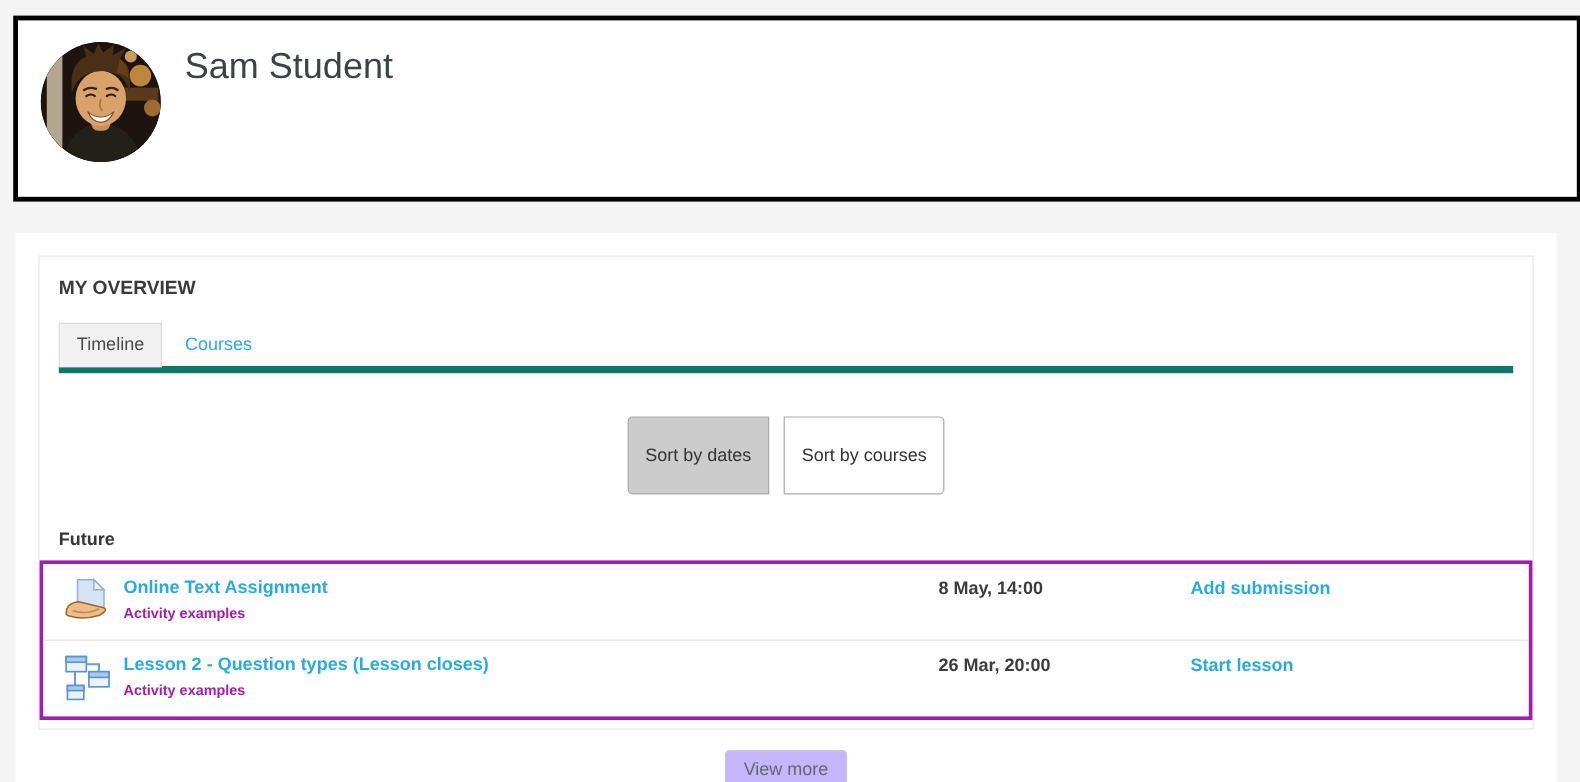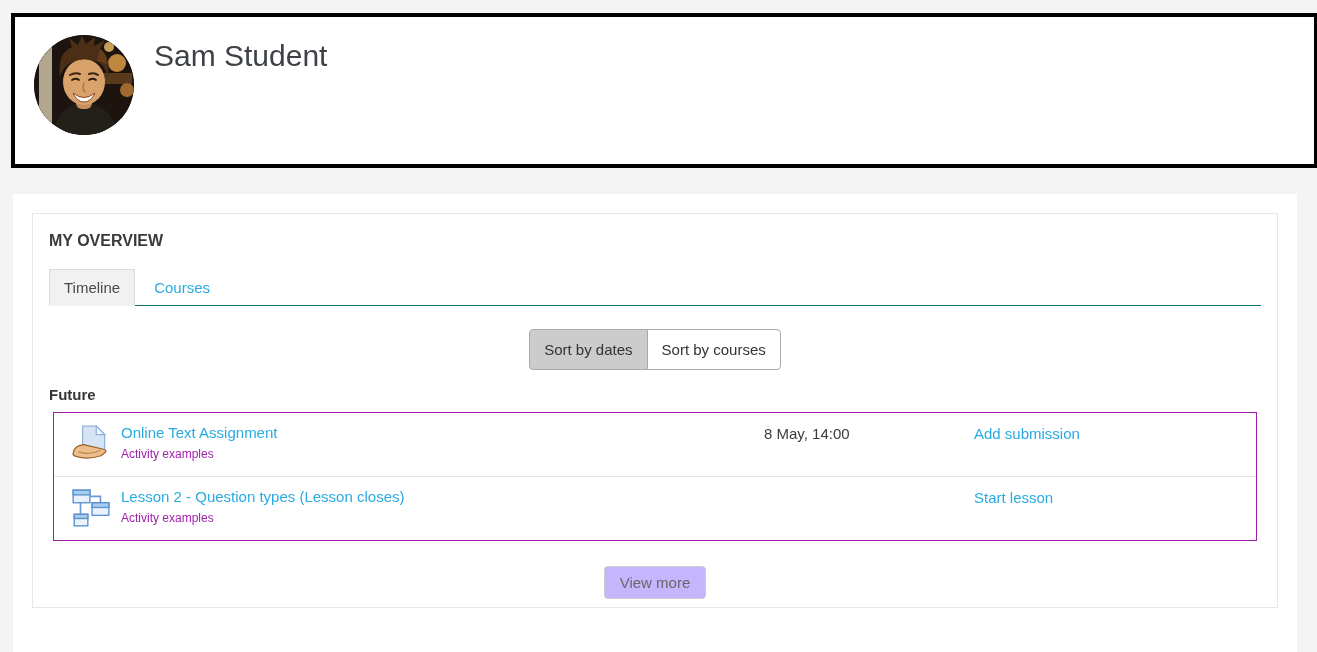--- a/index.html
+++ b/index.html
@@ -28,38 +28,38 @@
   .main-card{
     position:absolute;top:194px;left:13px;width:1284px;height:463px;
     background:#fff;
   }
   .overview-block{
     position:absolute;top:19px;left:19px;width:1246px;height:395px;
     box-sizing:border-box;border:1px solid #e7e7e7;background:#fff;
   }
   .ov-title{margin:18px 16px 0;font-size:16px;font-weight:bold;color:#3a3a3a;}
 
-  .tabs{display:flex;align-items:flex-end;margin:19px 16px 0;border-bottom:1px solid #0f766e;}
+  .tabs{display:flex;align-items:flex-end;margin:19px 16px 0;border-bottom:6px solid #0f766e;}
   .tab{font-size:15px;padding:9px 14px;margin-bottom:-1px;cursor:pointer;color:#4a4a4a;}
   .tab.active{background:#f1f1f1;border:1px solid #ddd;border-bottom-color:#f1f1f1;}
   .tab.link{color:var(--link);border:1px solid transparent;margin-left:4px;}
 
   .sort-row{display:flex;justify-content:center;margin-top:23px;}
   .sort-btn{
-    font-size:15px;line-height:15px;padding:12px 14px;margin:0;
+    font-size:15px;line-height:15px;padding:24px 14px;margin:13px;
     background:#fff;border:1px solid #a9a9a9;color:#333;
     cursor:pointer;font-family:inherit;
   }
   .sort-btn.active{background:#ccc;}
   .sort-btn:first-child{border-radius:4px 0 0 4px;}
   .sort-btn:last-child{border-radius:0 4px 4px 0;margin-left:-1px;}
 
   .section-heading{margin:16px 16px 0;font-size:15px;font-weight:bold;color:#363636;}
 
-  .event-list{margin:9px 20px 0;border:1px solid #a21caf;}
+  .event-list{margin:9px 0 0;border:3px solid #a21caf;font-weight:bold;}
   .event-row{display:flex;align-items:flex-start;padding:11px 16px;}
   .event-row + .event-row{border-top:1px solid #e4e4e4;}
   .event-icon{flex:0 0 42px;width:42px;height:42px;margin-top:-1px;}
   .event-icon svg{display:block;width:100%;height:100%;}
   .event-text{flex:1;padding-left:9px;min-width:0;}
   .event-title{font-size:15px;color:var(--link);text-decoration:none;display:inline-block;cursor:pointer;}
   .event-course{font-size:12px;color:#a21caf;margin-top:5px;}
   .event-date{width:210px;font-size:15px;color:#3c3c3c;padding-top:1px;}
   .event-action{width:266px;font-size:15px;padding-top:1px;}
   .event-action a{color:var(--link);text-decoration:none;cursor:pointer;}
@@ -157,20 +157,21 @@
               <rect x="21" y="15" width="16" height="4.5" fill="#a9cbee"></rect>
               <rect x="4" y="26" width="13" height="11" fill="#eaf2fb"></rect>
               <rect x="4" y="26" width="13" height="4" fill="#a9cbee"></rect>
             </g>
           </svg>
         </div>
         <div class="event-text">
           <a class="event-title">Lesson 2 - Question types (Lesson closes)</a>
           <div class="event-course">Activity examples</div>
         </div>
+        <div class="event-date">26 Mar, 20:00</div>
         <div class="event-action">
           <a>Start lesson</a>
         </div>
       </div>
 
     </div>
 
     <div class="view-more-row">
       <button class="view-more">View more</button>
     </div>

